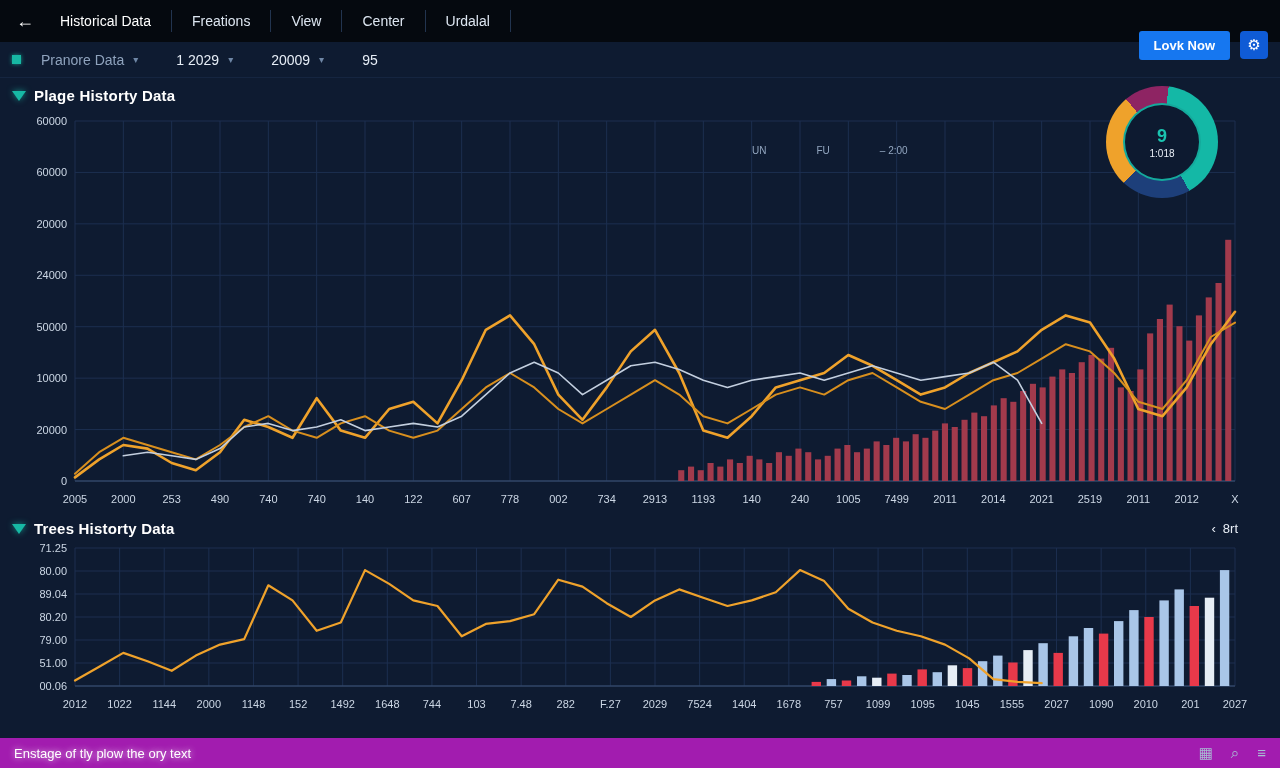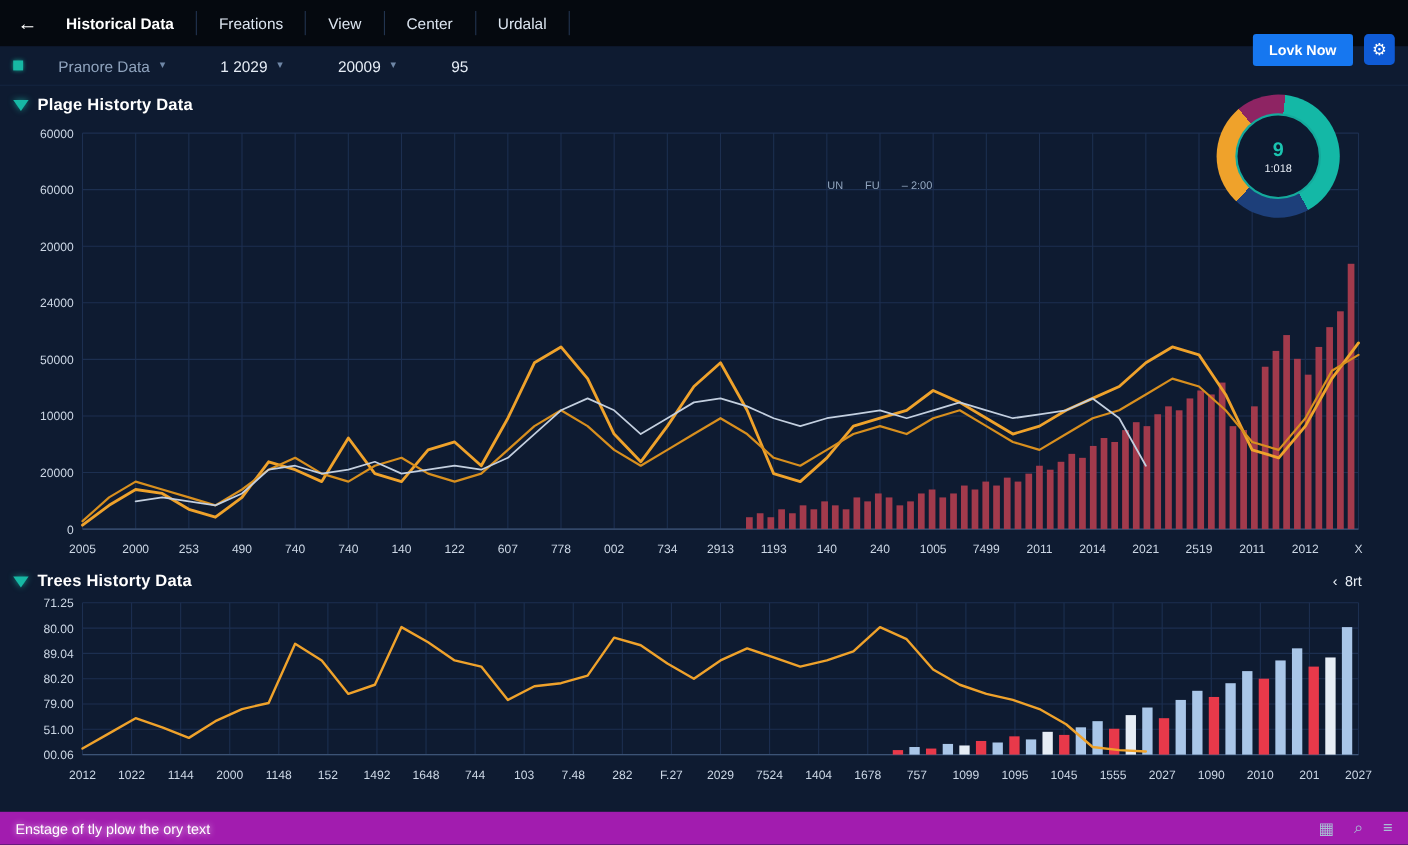--- a/index.html
+++ b/index.html
@@ -8,45 +8,45 @@
     background:#0e1b31;
     font-family:"Liberation Sans","DejaVu Sans",sans-serif;
     color:#e8eef6;
     position:relative;
   }
   
   .topnav { height:42px; background:#05090f; display:flex; align-items:center; justify-content:space-between; padding:0 12px; }
   .nav-left { display:flex; align-items:center; }
   .back { font-size:18px; color:#fff; margin:0 6px 0 4px; cursor:pointer; }
   .nav-item { font-size:14px; color:#dde6f1; padding:3px 20px; border-right:1px solid #22344f; cursor:pointer; white-space:nowrap; }
-  .nav-item.active { font-weight:bold; color:#fff; }
+  .nav-item.active { font-weight:normal; color:#fff; }
   .nav-right { display:flex; align-items:center; gap:10px;margin-top:48px; }
   .cta { background:#1677f0; color:#fff; border:none; border-radius:3px; font-size:13px; font-weight:bold; padding:7px 15px; cursor:pointer; font-family:inherit; }
   .gearbtn { width:28px; height:28px; background:#0f5bd6; border:none; border-radius:4px; color:#fff; display:flex; align-items:center; justify-content:center; font-size:15px; cursor:pointer; }
   
-  .filterbar { height:36px; display:flex; align-items:center; padding:0 12px; gap:50px; border-bottom:1px solid #152540; }
+  .filterbar { height:36px; display:flex; align-items:center; padding:0 12px; gap:38px; border-bottom:1px solid #152540; }
   .mark { width:9px; height:9px; background:#17b8a4; box-shadow:0 0 4px rgba(23,184,164,.8); margin-right:-18px; }
   .filter { display:flex; align-items:center; gap:9px; font-size:14px; cursor:pointer; }
   .filter .lab { color:#e6edf6; }
   .filter .lab.muted { color:#8fa3bd; }
   .caret { font-size:10px; color:#6f87a6; }
   
   .sec { position:relative; }
   .section-head { display:flex; align-items:center; gap:8px; padding:9px 0 5px 12px; }
   .tri { width:0; height:0; border-left:7px solid transparent; border-right:7px solid transparent; border-top:10px solid #17b8a4; filter:drop-shadow(0 0 3px rgba(23,184,164,.7)); }
   .section-title { font-size:15px; font-weight:bold; color:#fff; letter-spacing:.2px; }
   .sec-link { margin-left:auto; margin-right:42px; font-size:13px; color:#e8eef6; display:flex; align-items:center; gap:7px; cursor:pointer; }
   svg { display:block; }
   
   .legend { position:absolute; top:62px; left:712px; display:flex; gap:36px; }
   .lg-top { display:flex; align-items:baseline; gap:10px; border-bottom:2px solid rgba(23,192,173,.85); padding-bottom:5px; }
   .swatch { width:30px; height:5px; border-radius:2px; align-self:center; }
   .lg-val { font-size:19px; font-weight:bold; color:#1ac4b0; letter-spacing:.4px; }
   .lg-vs { font-size:12px; color:#cfd9e6; }
-  .lg-sub { display:flex; gap:20px; font-size:10px; color:#93a7c0; margin-top:24px; padding-left:40px; }
+  .lg-sub { display:flex; gap:50px; font-size:10px; color:#93a7c0; margin-top:5px; padding-left:40px; }
   
   .donut { position:absolute; top:8px; right:62px; width:112px; height:112px; border-radius:50%; }
   .donut-hole { position:absolute; inset:17px; background:#0d1a30; border:2px solid rgba(21,186,168,.9); border-radius:50%; display:flex; flex-direction:column; align-items:center; justify-content:center; gap:1px; }
   .donut-val { color:#1ac4b0; font-size:18px; font-weight:bold; }
   .donut-sub { color:#e8eef6; font-size:10px; }
   
   .statusbar { position:absolute; left:0; right:0; bottom:0; height:30px; background:#a21caf; display:flex; align-items:center; padding:0 14px; font-size:13px; }
   .status-text { color:#fff; text-shadow:0 0 6px rgba(255,255,255,.85); }
   .status-icons { margin-left:auto; display:flex; gap:18px; color:#a9bdd4; font-size:15px; }
   .status-icons span { cursor:pointer; }

